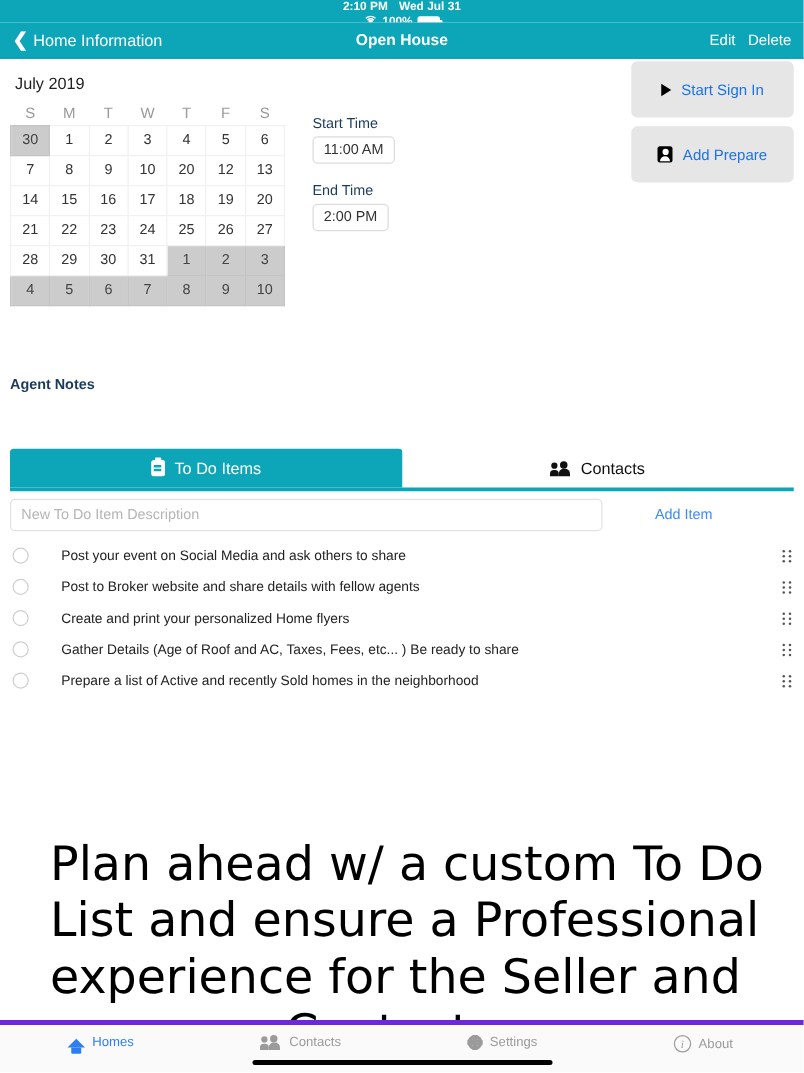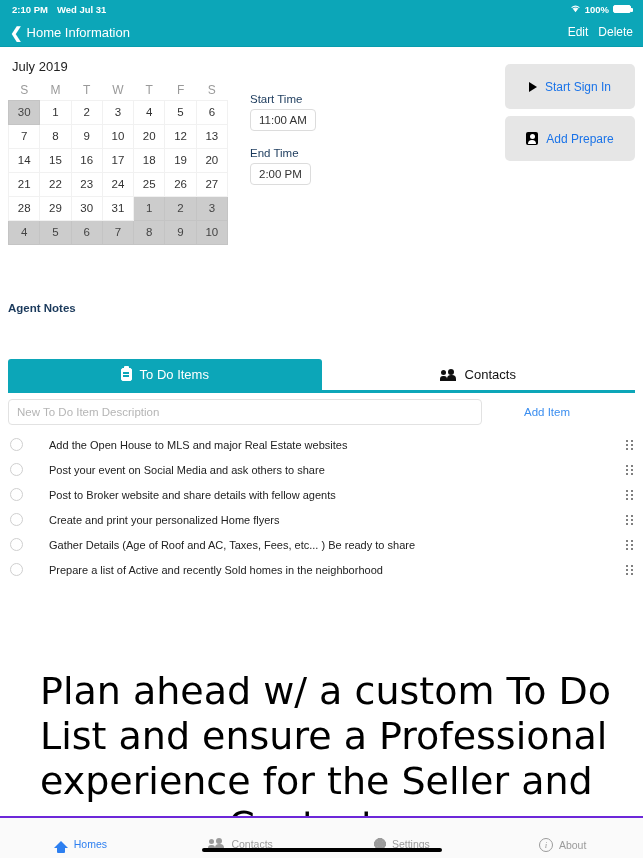--- a/index.html
+++ b/index.html
@@ -8,21 +8,21 @@
     font-family: "Liberation Sans", sans-serif;
     background: #ffffff;
     overflow: hidden;
   }
   .screen { position: relative; width: 643px; height: 858px; background:#fff; }
 
   
   .statusbar {
     height: 18px; background: #0CA6B8; color: #fff;
     display: flex; align-items: center; justify-content: space-between;
-    padding: 0 12px; font-size: 9.5px; font-weight: bold;
+    padding: 0 12px; font-size: 9.5px; font-weight: bold; flex-direction: column;
   }
   .sb-left { display: flex; align-items: center; gap: 9px; }
   .sb-right { display: flex; align-items: center; gap: 4px; }
   .wifi-ic { display:inline-block; }
   .battery {
     width: 18px; height: 8px; border: 1px solid #fff; border-radius: 2px;
     position: relative; background: #fff;
   }
   .battery::after {
     content:""; position:absolute; right:-3px; top:2px;
@@ -61,21 +61,21 @@
   table.cal td.out { background: #cccccc; color: #444; border-color: #c4c4c4; }
 
   .times { position: absolute; left: 250px; top: 46px; }
   .time-label { font-size: 11.5px; font-weight: normal; color: #1b3a5c; margin-bottom: 4px; }
   .time-box {
     display: inline-block; border: 1px solid #dcdcdc; border-radius: 4px;
     background:#fff; padding: 4px 8px; font-size: 11.5px; color: #333; min-width: 56px;
   }
   .time-gap { height: 16px; }
 
-  .side-actions { position: absolute; right: 8px; top: 2px; width: 130px; margin-top: 15px; }
+  .side-actions { position: absolute; right: 8px; top: 2px; width: 130px; }
   .action-btn {
     background: #e6e6e6; border-radius: 5px; height: 45px;
     display: flex; align-items: center; justify-content: center; gap: 8px;
     font-size: 12px; color: #1a73e8; cursor: pointer; margin-bottom: 7px;
   }
   .play-tri {
     width: 0; height: 0; border-left: 8px solid #000;
     border-top: 5px solid transparent; border-bottom: 5px solid transparent;
   }
   .card-ic {
@@ -158,22 +158,22 @@
   
   .hero {
     position: absolute; left: 40px; right: 24px; top: 622px;
     font-size: 38px; line-height: 1.18; color: #000;
     font-family: "DejaVu Sans", sans-serif;
   }
 
   
   .tabbar {
     position: absolute; left: 0; right: 0; bottom: 0; height: 42px;
-    background: #fafafa; border-top: 2px solid #6d28d9;
-    display: flex; align-items: flex-start; padding-top: 20px;
+    background: #fafafa; border-top: 4px solid #6d28d9;
+    display: flex; align-items: flex-start; padding-top: 8px;
   }
   .tb-item {
     flex: 1; display: flex; align-items: center; justify-content: center; gap: 6px;
     font-size: 10.5px; color: #9b9b9b; cursor: pointer;
   }
   .tb-item.active { color: #2d7ff0; }
   .home-ic {
     width: 0; height: 0; position: relative;
     border-left: 7px solid transparent; border-right: 7px solid transparent;
     border-bottom: 7px solid currentColor;
@@ -225,20 +225,21 @@
       <span>100%</span>
       <span class="battery"></span>
     </div>
   </div>
 
   <div class="navbar">
     <div class="nav-back">
       <span class="chev">❮</span>
       <span>Home Information</span>
     </div>
+    <div class="nav-title">Open House</div>
     <div class="nav-right">
       <span>Edit</span>
       <span>Delete</span>
     </div>
   </div>
 
   <div class="content">
 
     <div class="cal-wrap">
       <div class="cal-title">July 2019</div>
@@ -352,32 +353,20 @@
     <div class="tabs-underline"></div>
 
     <div class="newrow">
       <input class="new-input" type="text" placeholder="New To Do Item Description" style="">
       <span class="add-item">Add Item</span>
     </div>
 
     <div class="todo-list" id="todo-list">
         <div class="todo-row">
           <div class="cbox"></div>
-          <div class="todo-text">Add the Open House to MLS and major Real Estate websites</div>
-          <div class="drag">
-            <span></span>
-            <span></span>
-            <span></span>
-            <span></span>
-            <span></span>
-            <span></span>
-          </div>
-        </div>
-        <div class="todo-row">
-          <div class="cbox"></div>
           <div class="todo-text">Post your event on Social Media and ask others to share</div>
           <div class="drag">
             <span></span>
             <span></span>
             <span></span>
             <span></span>
             <span></span>
             <span></span>
           </div>
         </div>

